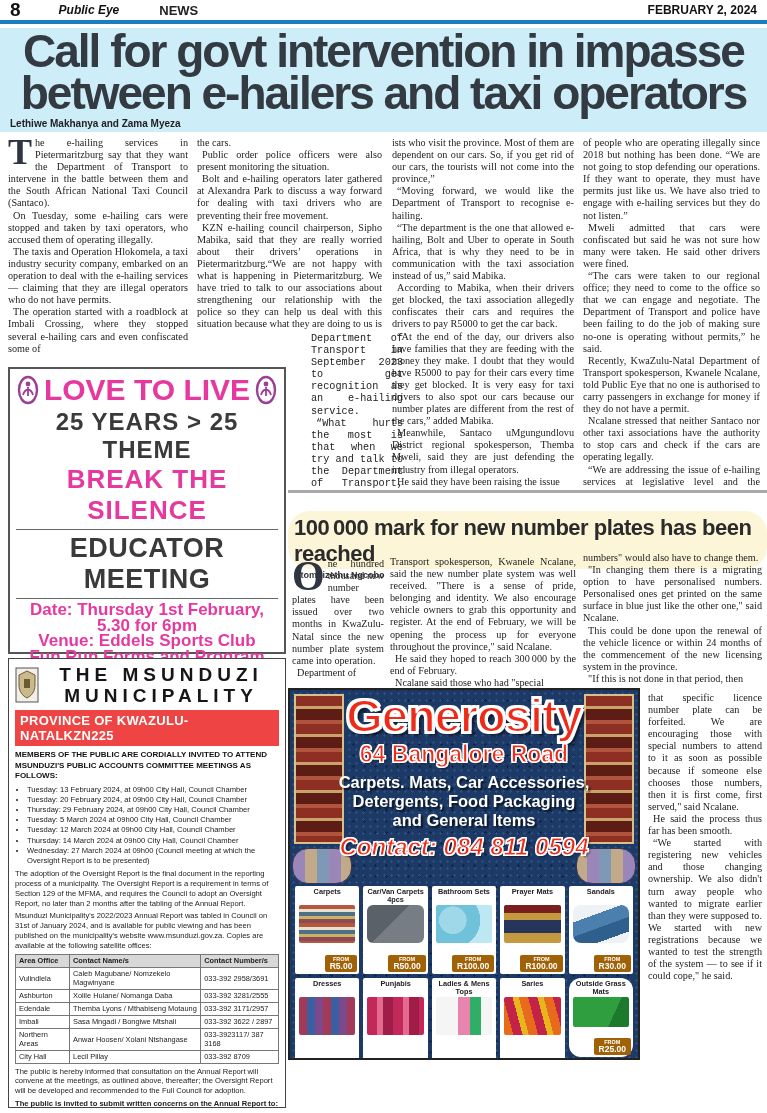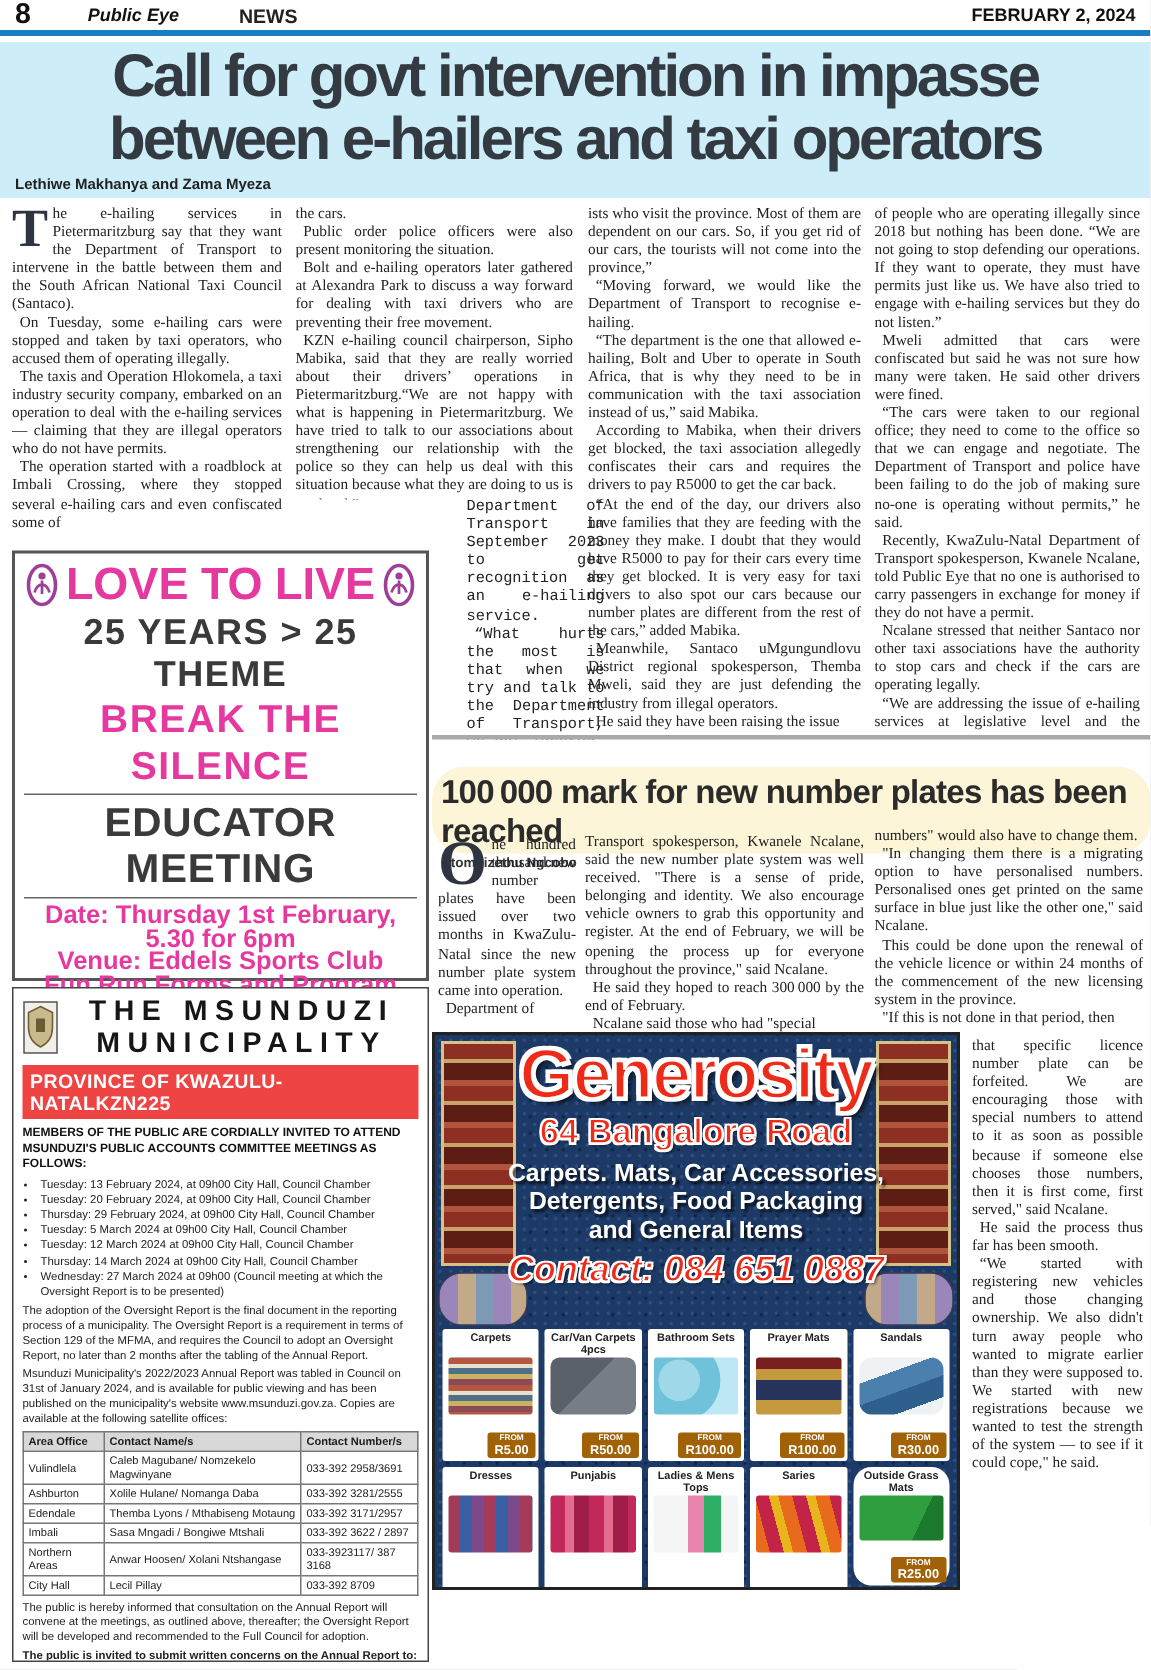--- a/index.html
+++ b/index.html
@@ -9,21 +9,21 @@
   .masthead{position:absolute;top:0;left:0;right:0;height:24px;border-bottom:4px solid #1a7dc0;
             display:flex;align-items:center;padding:0 10px;box-sizing:border-box;background:#fff;
             font-family:"Liberation Sans",sans-serif;}
   .m-num{font-size:19px;font-weight:bold;color:#111;}
   .m-title{font-size:12px;font-weight:bold;font-style:italic;margin-left:38px;color:#111;}
   .m-section{font-size:13px;font-weight:bold;margin-left:40px;color:#222;text-align:center;}
   .m-date{margin-left:auto;font-size:12px;font-weight:bold;color:#111;}
   
   .hl-block{position:absolute;top:28px;left:0;width:767px;height:104px;background:#cdedf8;}
   .hl{margin:2px 6px 0 6px;text-align:center;font-family:"Liberation Sans",sans-serif;
-      font-weight:bold;font-size:40px;line-height:42px;letter-spacing:-2px;color:#333a41;}
+      font-weight:bold;font-size:46px;line-height:42px;letter-spacing:-2px;color:#333a41;}
   .byline{position:absolute;top:118px;left:10px;font-family:"Liberation Sans",sans-serif;
           font-size:10px;font-weight:bold;color:#222;}
   
   .col{position:absolute;font-size:10.2px;line-height:12.1px;text-align:justify;
        white-space:pre-line;overflow:hidden;color:#222;}
   .dropcap{float:left;font-weight:bold;color:#2e3540;padding-right:3px;}
   .dc-t{font-size:36px;line-height:30px;}
   .dc-o{font-size:42px;line-height:36px;}
   
   .love{position:absolute;left:8px;top:367px;width:278px;height:287px;border:2px solid #555;
@@ -281,21 +281,21 @@
     <div class="gen-strip left"></div>
     <div class="gen-strip right"></div>
     <div class="gen-roll left"></div>
     <div class="gen-roll right"></div>
     <div class="gen-top">
       <div class="gen-name stroke-red">Generosity</div>
       <div class="gen-road stroke-red-sm">64 Bangalore Road</div>
       <div class="gen-items">Carpets. Mats, Car Accessories,
 Detergents, Food Packaging
 and General Items</div>
-      <div class="gen-contact stroke-red-sm">Contact: 084 651 0887</div>
+      <div class="gen-contact stroke-red-sm">Contact: 084 811 0594</div>
     </div>
     <div class="gen-grid">
       <div class="cell">
         <div class="pname">Carpets</div>
         <div class="thumb t0"></div>
         <div class="tag">
             <span class="f">FROM</span>
             <span class="p">R5.00</span>
           </div>
       </div>

